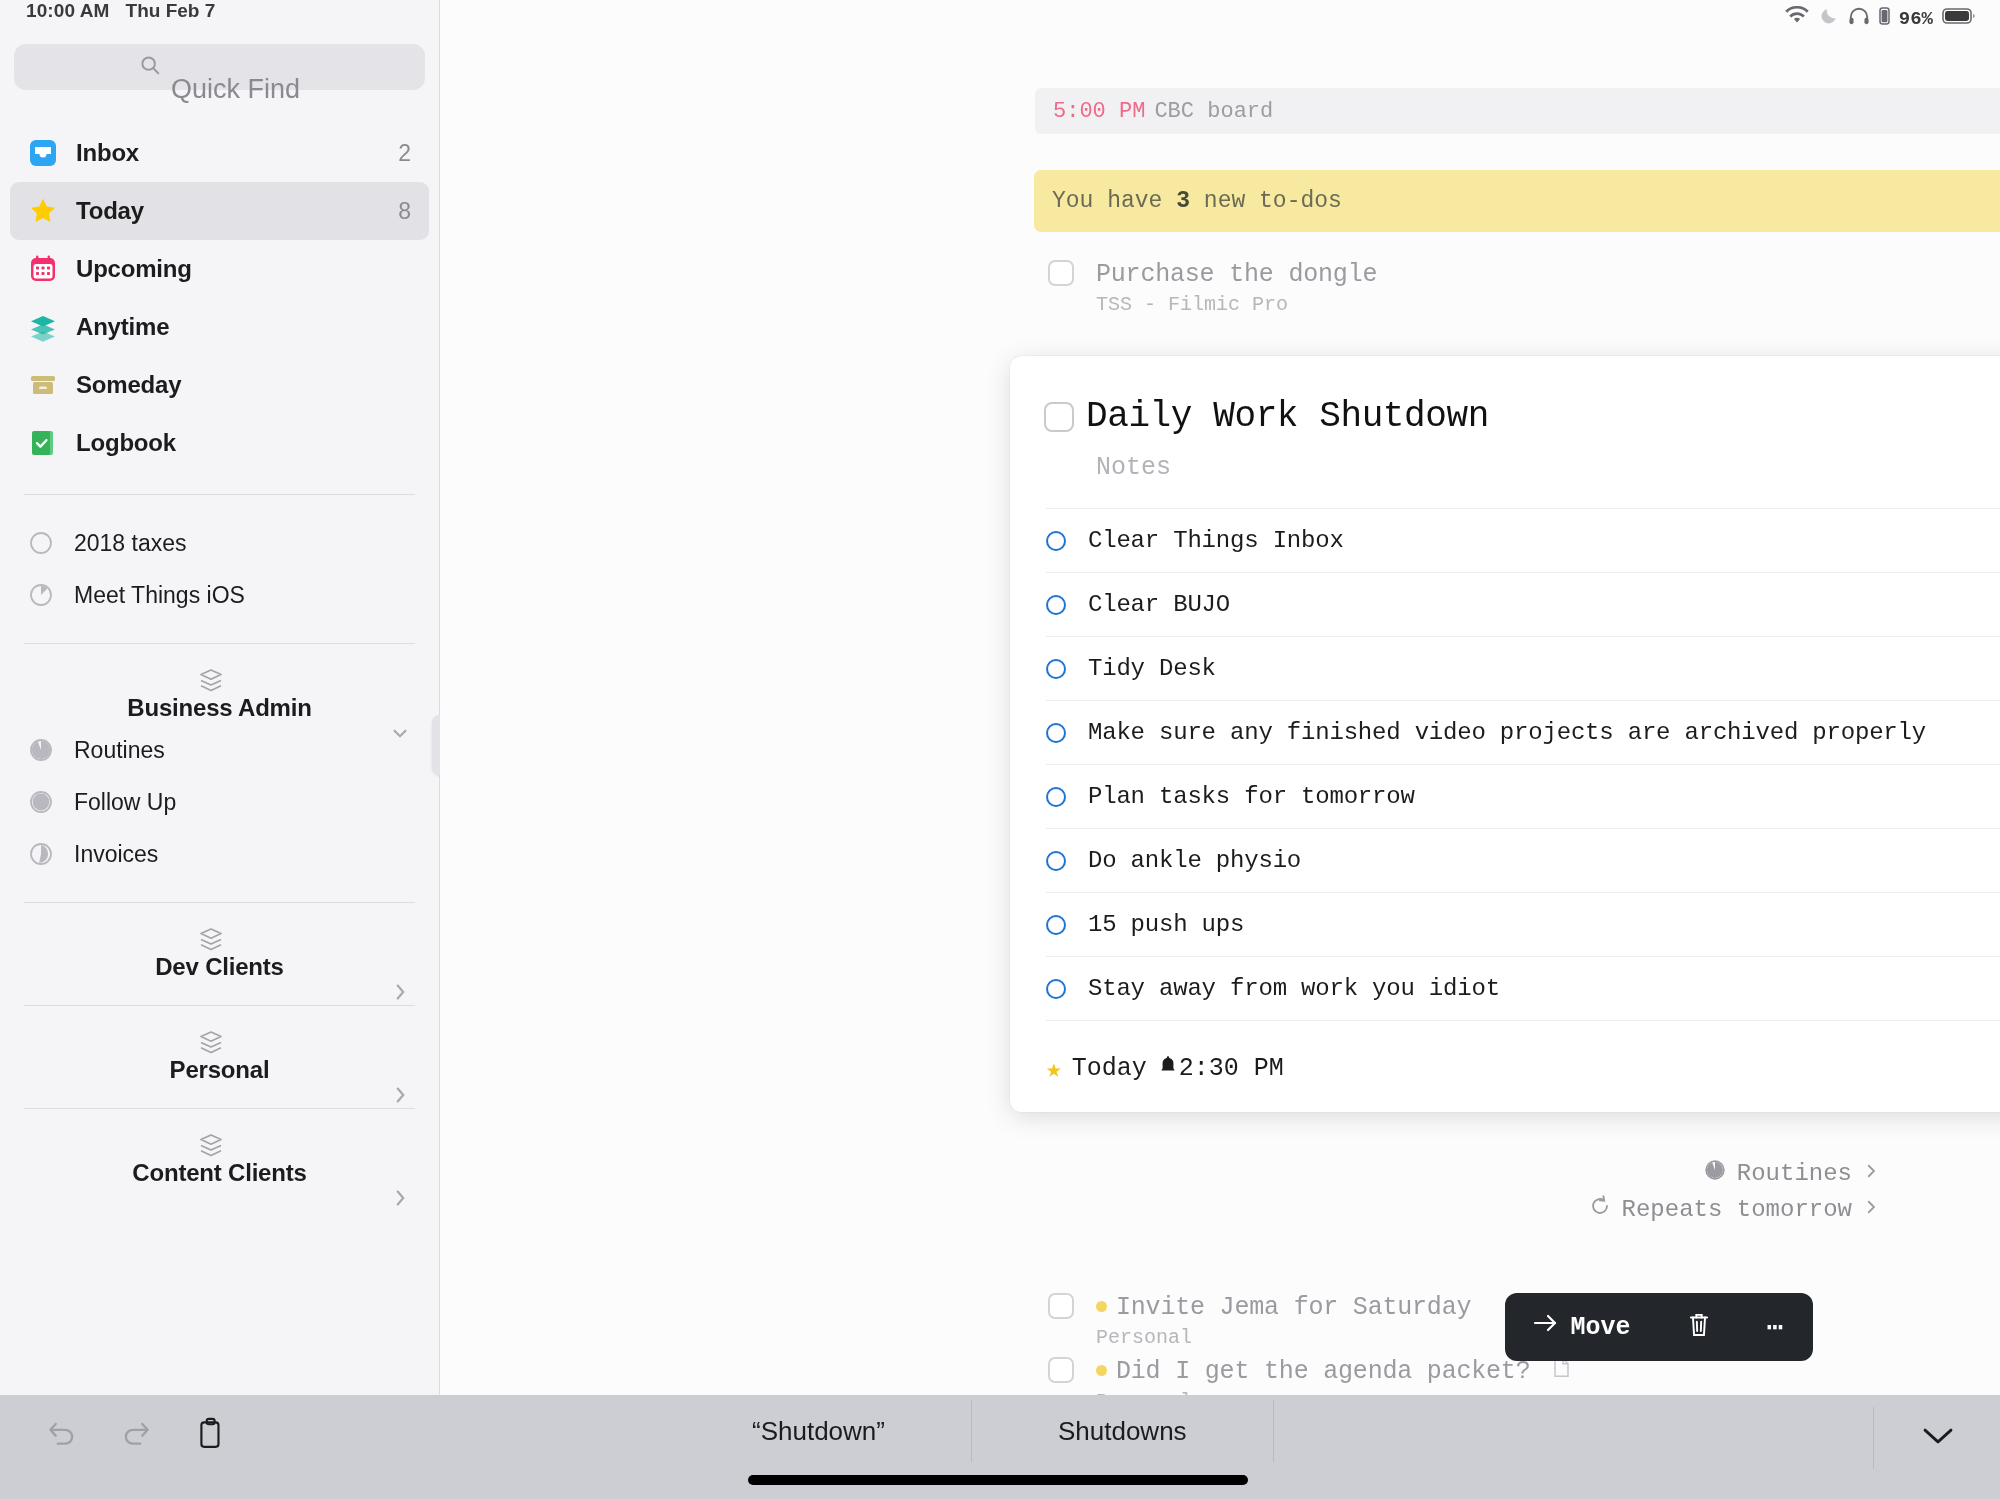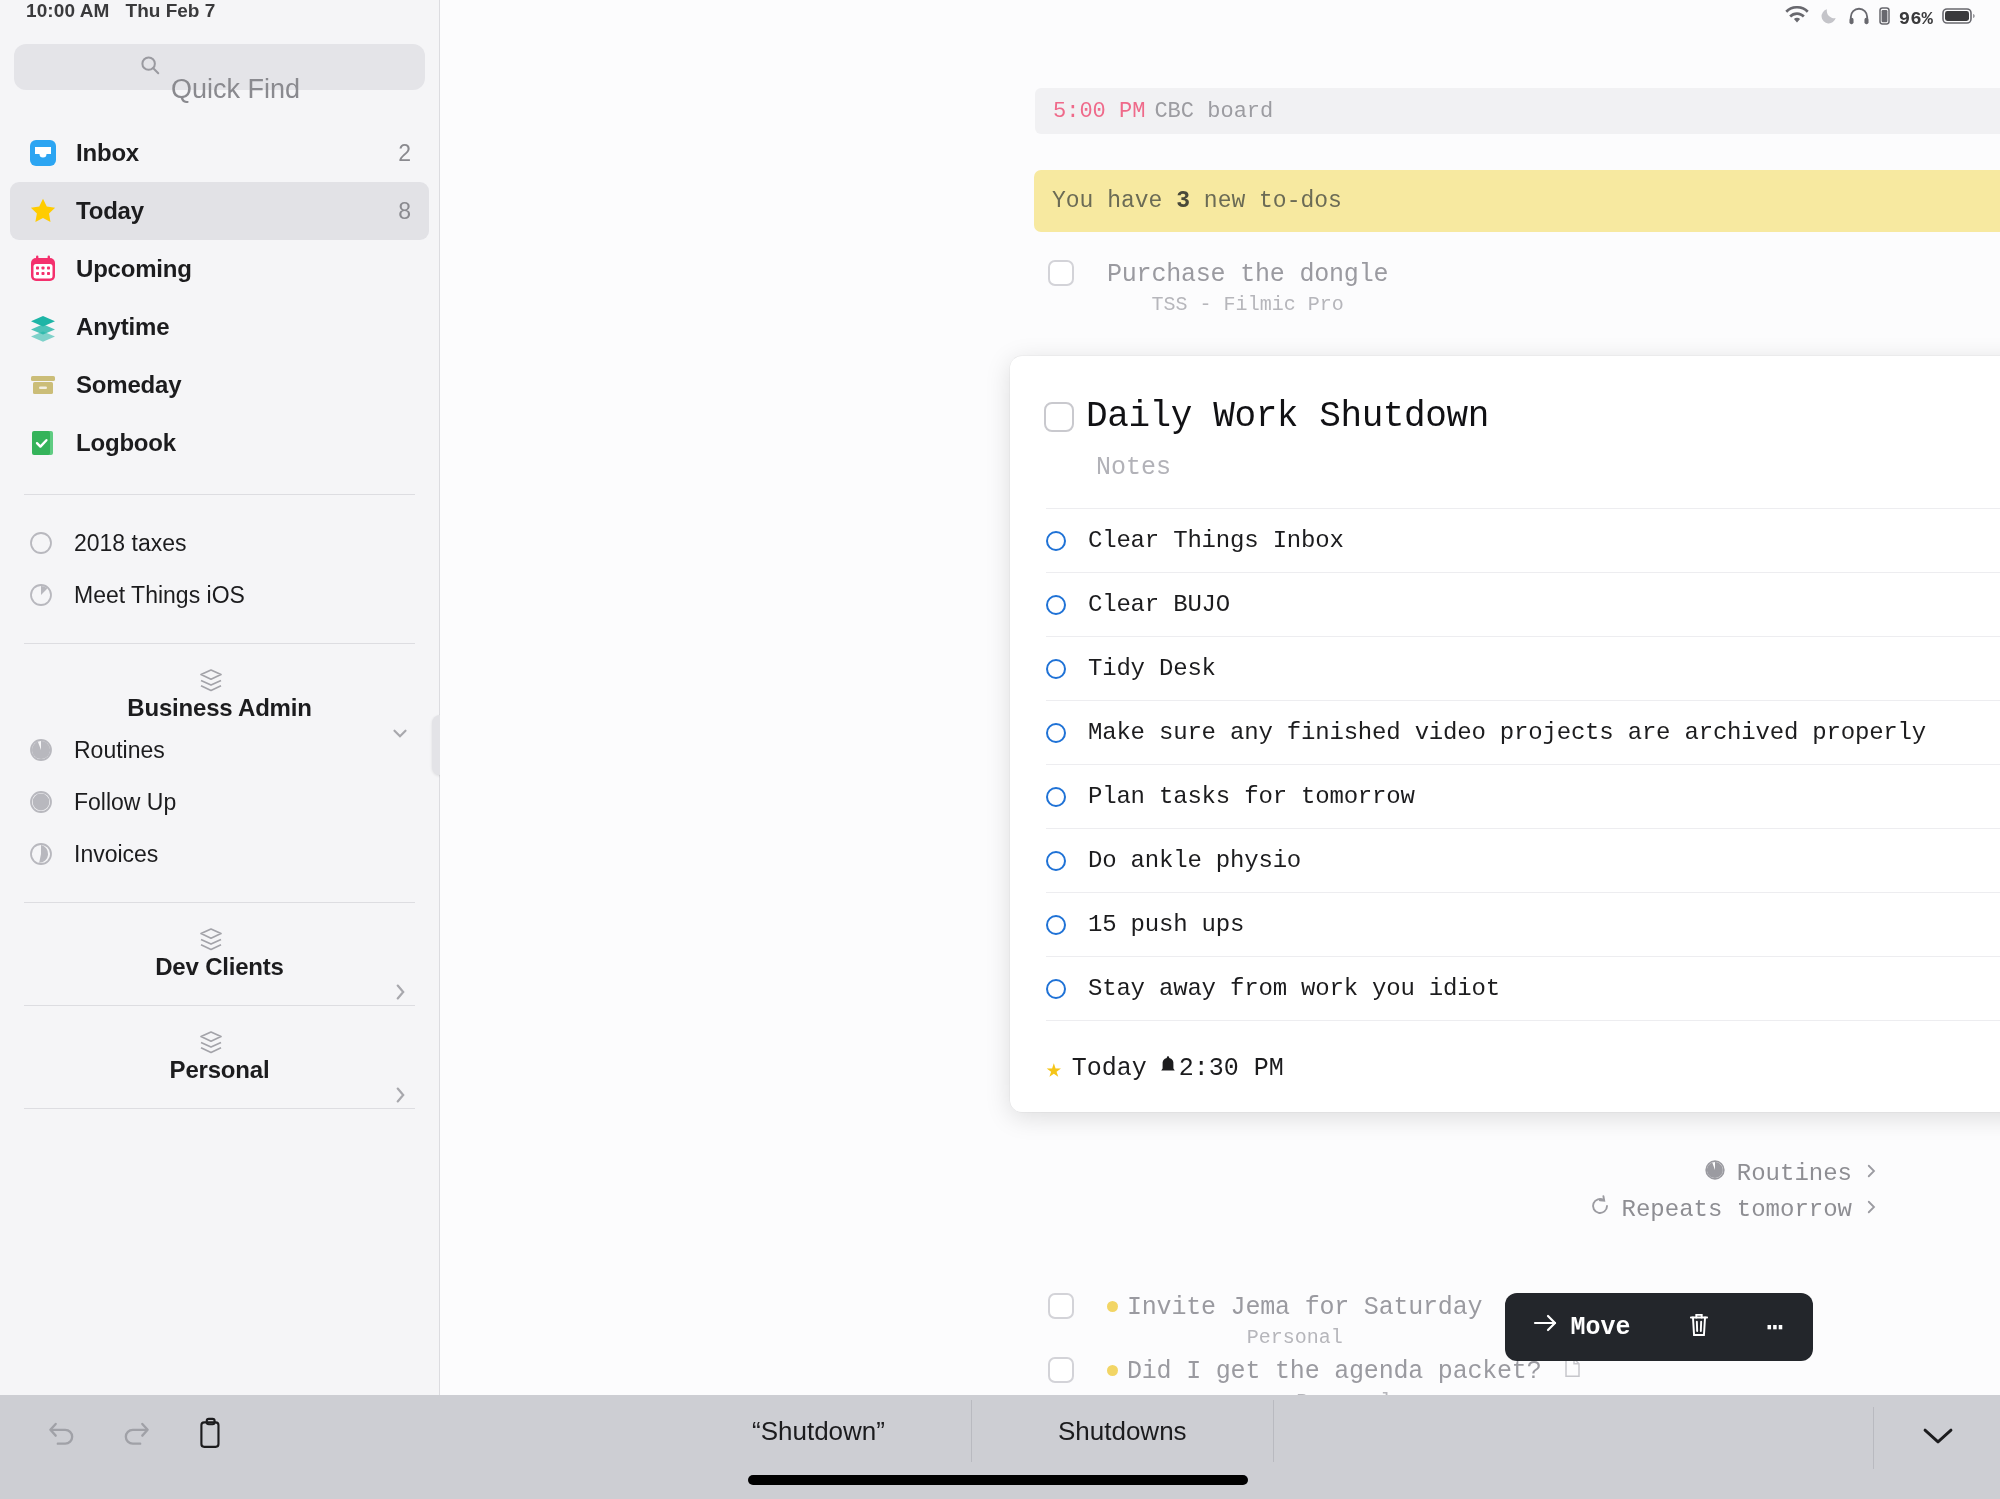--- a/index.html
+++ b/index.html
@@ -87,21 +87,21 @@
     display: flex; align-items: center; padding-left: 18px;
   }
   .banner .bn-text { font-size: 23px; color: #6b6b55; }
   .banner .bn-text b { color: #49493a; font-weight: 700; }
 
   .todo-row { position: absolute; display: flex; align-items: flex-start; }
   .cb {
     width: 26px; height: 26px; border: 2px solid #d3d3d8;
     border-radius: 7px; background: #fff; flex: 0 0 26px;
   }
-  .todo-main { margin-left: 33px; text-align: center; }
+  .todo-main { margin-left: 22px; }
   .todo-title { font-size: 25px; color: #9a9aa0; letter-spacing: -.2px; }
   .todo-sub { font-size: 20px; color: #b6b6bb; margin-top: 4px; }
   .dot-y { display:inline-block; width:11px; height:11px; border-radius:50%; background:#f2d565; margin-right:9px; vertical-align: 2px;}
 
   
   .card {
     position: absolute; left: 570px; top: 356px; width: 1300px;
     background: #fff; border-radius: 12px;
     box-shadow: 0 5px 26px rgba(0,0,0,.13), 0 0 0 .5px rgba(0,0,0,.05);
     padding: 40px 0 0 0;
@@ -370,20 +370,35 @@
       <span class="ar-label">Personal</span>
       <span class="ar-chev">
         <svg width="22" height="22" viewBox="0 0 24 24" fill="none" stroke="#a8a8ad" stroke-width="2.4" stroke-linecap="round">
             <polyline points="9.5,5 15.5,12 9.5,19"></polyline>
           </svg>
       </span>
     </div>
 
     <div class="divider"></div>
 
+    <div class="area-item">
+      <span class="ar-icon">
+        <svg width="28" height="28" viewBox="0 0 28 28" fill="none" stroke="#a3a3a9" stroke-width="1.7" stroke-linejoin="round">
+            <path d="M14 4l10 4.6-10 4.6L4 8.6z"></path>
+            <path d="M4 14.5l10 4.6 10-4.6"></path>
+            <path d="M4 19.8l10 4.6 10-4.6"></path>
+          </svg>
+      </span>
+      <span class="ar-label">Content Clients</span>
+      <span class="ar-chev">
+        <svg width="22" height="22" viewBox="0 0 24 24" fill="none" stroke="#a8a8ad" stroke-width="2.4" stroke-linecap="round">
+            <polyline points="9.5,5 15.5,12 9.5,19"></polyline>
+          </svg>
+      </span>
+    </div>
 
     <div class="scroll-handle"></div>
   </div>
 
   <div id="main">
 
     <div style="position:absolute; right:24px; top:6px; display:flex; align-items:center; gap:9px;">
       <span>
         <svg width="26" height="20" viewBox="0 0 26 20" fill="#68686e">
             <path d="M13 16.4l3.1-3.4a4.4 4.4 0 0 0-6.2 0z"></path>

